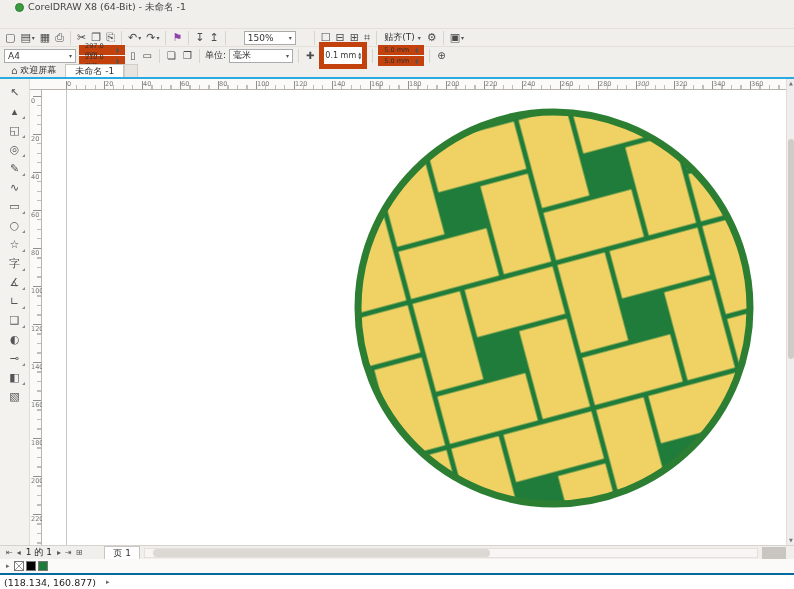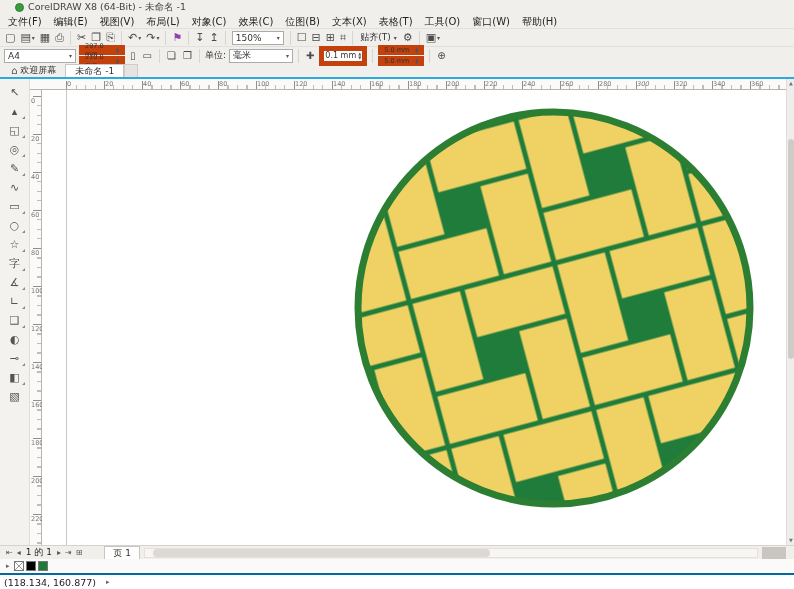--- a/index.html
+++ b/index.html
@@ -16,32 +16,32 @@
   .menu-item{padding:0 6px;font-size:10px;color:#222;white-space:nowrap;}
 
   
   #stdbar{position:absolute;left:0;top:28px;width:100%;height:18px;border-top:1px solid #e3e0dc;}
   #toolbar-items{display:flex;align-items:center;height:100%;padding-left:3px;gap:1px;}
   .tbtn{display:inline-flex;align-items:center;height:16px;padding:0 2px;cursor:default;}
   .tglyph{font-size:11px;color:#4b4b4b;line-height:16px;}
   .dd{font-size:6px;color:#555;margin-left:1px;}
   .tsep{width:1px;height:14px;background:#d8d5d1;margin:0 3px;display:inline-block;}
   .combo{display:inline-flex;align-items:center;justify-content:space-between;background:#fff;border:1px solid #ababab;height:14px;font-size:9px;padding:0 3px;}
-  .tcombo{width:52px;margin:0 2px;gap:12px;}
+  .tcombo{width:52px;margin:0 14px;gap:12px;}
   .ttext{display:inline-flex;align-items:center;font-size:9px;padding:0 3px;gap:2px;color:#333;}
 
   
   #propbar{position:absolute;left:0;top:46px;width:100%;height:18px;border-top:1px solid #e3e0dc;display:flex;align-items:center;padding-left:4px;gap:3px;}
   .w72{width:72px;} .w64{width:64px;}
   .pbtn{font-size:10px;color:#4b4b4b;padding:0 2px;height:16px;display:inline-flex;align-items:center;}
   .plabel{font-size:9px;color:#333;}
   .sep{width:1px;height:14px;background:#d8d5d1;margin:0 2px;display:inline-block;}
   .vstack{display:flex;flex-direction:column;gap:1px;}
   .minifield{display:flex;align-items:center;justify-content:space-between;background:#fff;border:5px solid #c2410c;height:8px;font-size:6.5px;padding:0 1px;width:46px;}
-  .minifield.mid{height:20px;font-size:8px;width:48px;}
+  .minifield.mid{height:27px;font-size:8px;width:48px;}
   .steppers{display:flex;flex-direction:column;margin-left:1px;}
   .steppers span{font-size:4px;line-height:3.5px;color:#555;}
 
   
   #tabbar{position:absolute;left:0;top:64px;width:100%;height:15px;border-bottom:2px solid #29abe2;display:flex;align-items:flex-end;padding-left:2px;}
   .tab{display:inline-flex;align-items:center;height:13px;padding:0 9px;font-size:9px;color:#333;gap:3px;white-space:nowrap;}
   .tab.active{background:#fff;border:1px solid #c9c6c2;border-bottom:none;}
   .tab-home{font-size:10px;color:#555;}
   .tab-stub{width:14px;height:13px;background:#e7e4e0;border:1px solid #d0cdc9;border-bottom:none;}
 
@@ -103,36 +103,20 @@
 </head>
 <body>
 
 <div id="app">
 
   <div id="titlebar">
     <span id="app-icon"></span>
     <span>CorelDRAW X8 (64-Bit) - 未命名 -1</span>
   </div>
 
-  <div id="menubar">
-    <div id="menu-items">
-        <span class="menu-item">文件(F)</span>
-        <span class="menu-item">编辑(E)</span>
-        <span class="menu-item">视图(V)</span>
-        <span class="menu-item">布局(L)</span>
-        <span class="menu-item">对象(C)</span>
-        <span class="menu-item">效果(C)</span>
-        <span class="menu-item">位图(B)</span>
-        <span class="menu-item">文本(X)</span>
-        <span class="menu-item">表格(T)</span>
-        <span class="menu-item">工具(O)</span>
-        <span class="menu-item">窗口(W)</span>
-        <span class="menu-item">帮助(H)</span>
-      </div>
-  </div>
 
   <div id="stdbar">
     <div id="toolbar-items">
         <span class="tbtn">
           <span class="tglyph">▢</span>
         </span>
         <span class="tbtn">
           <span class="tglyph">▤</span>
           <span class="dd">▾</span>
         </span>

